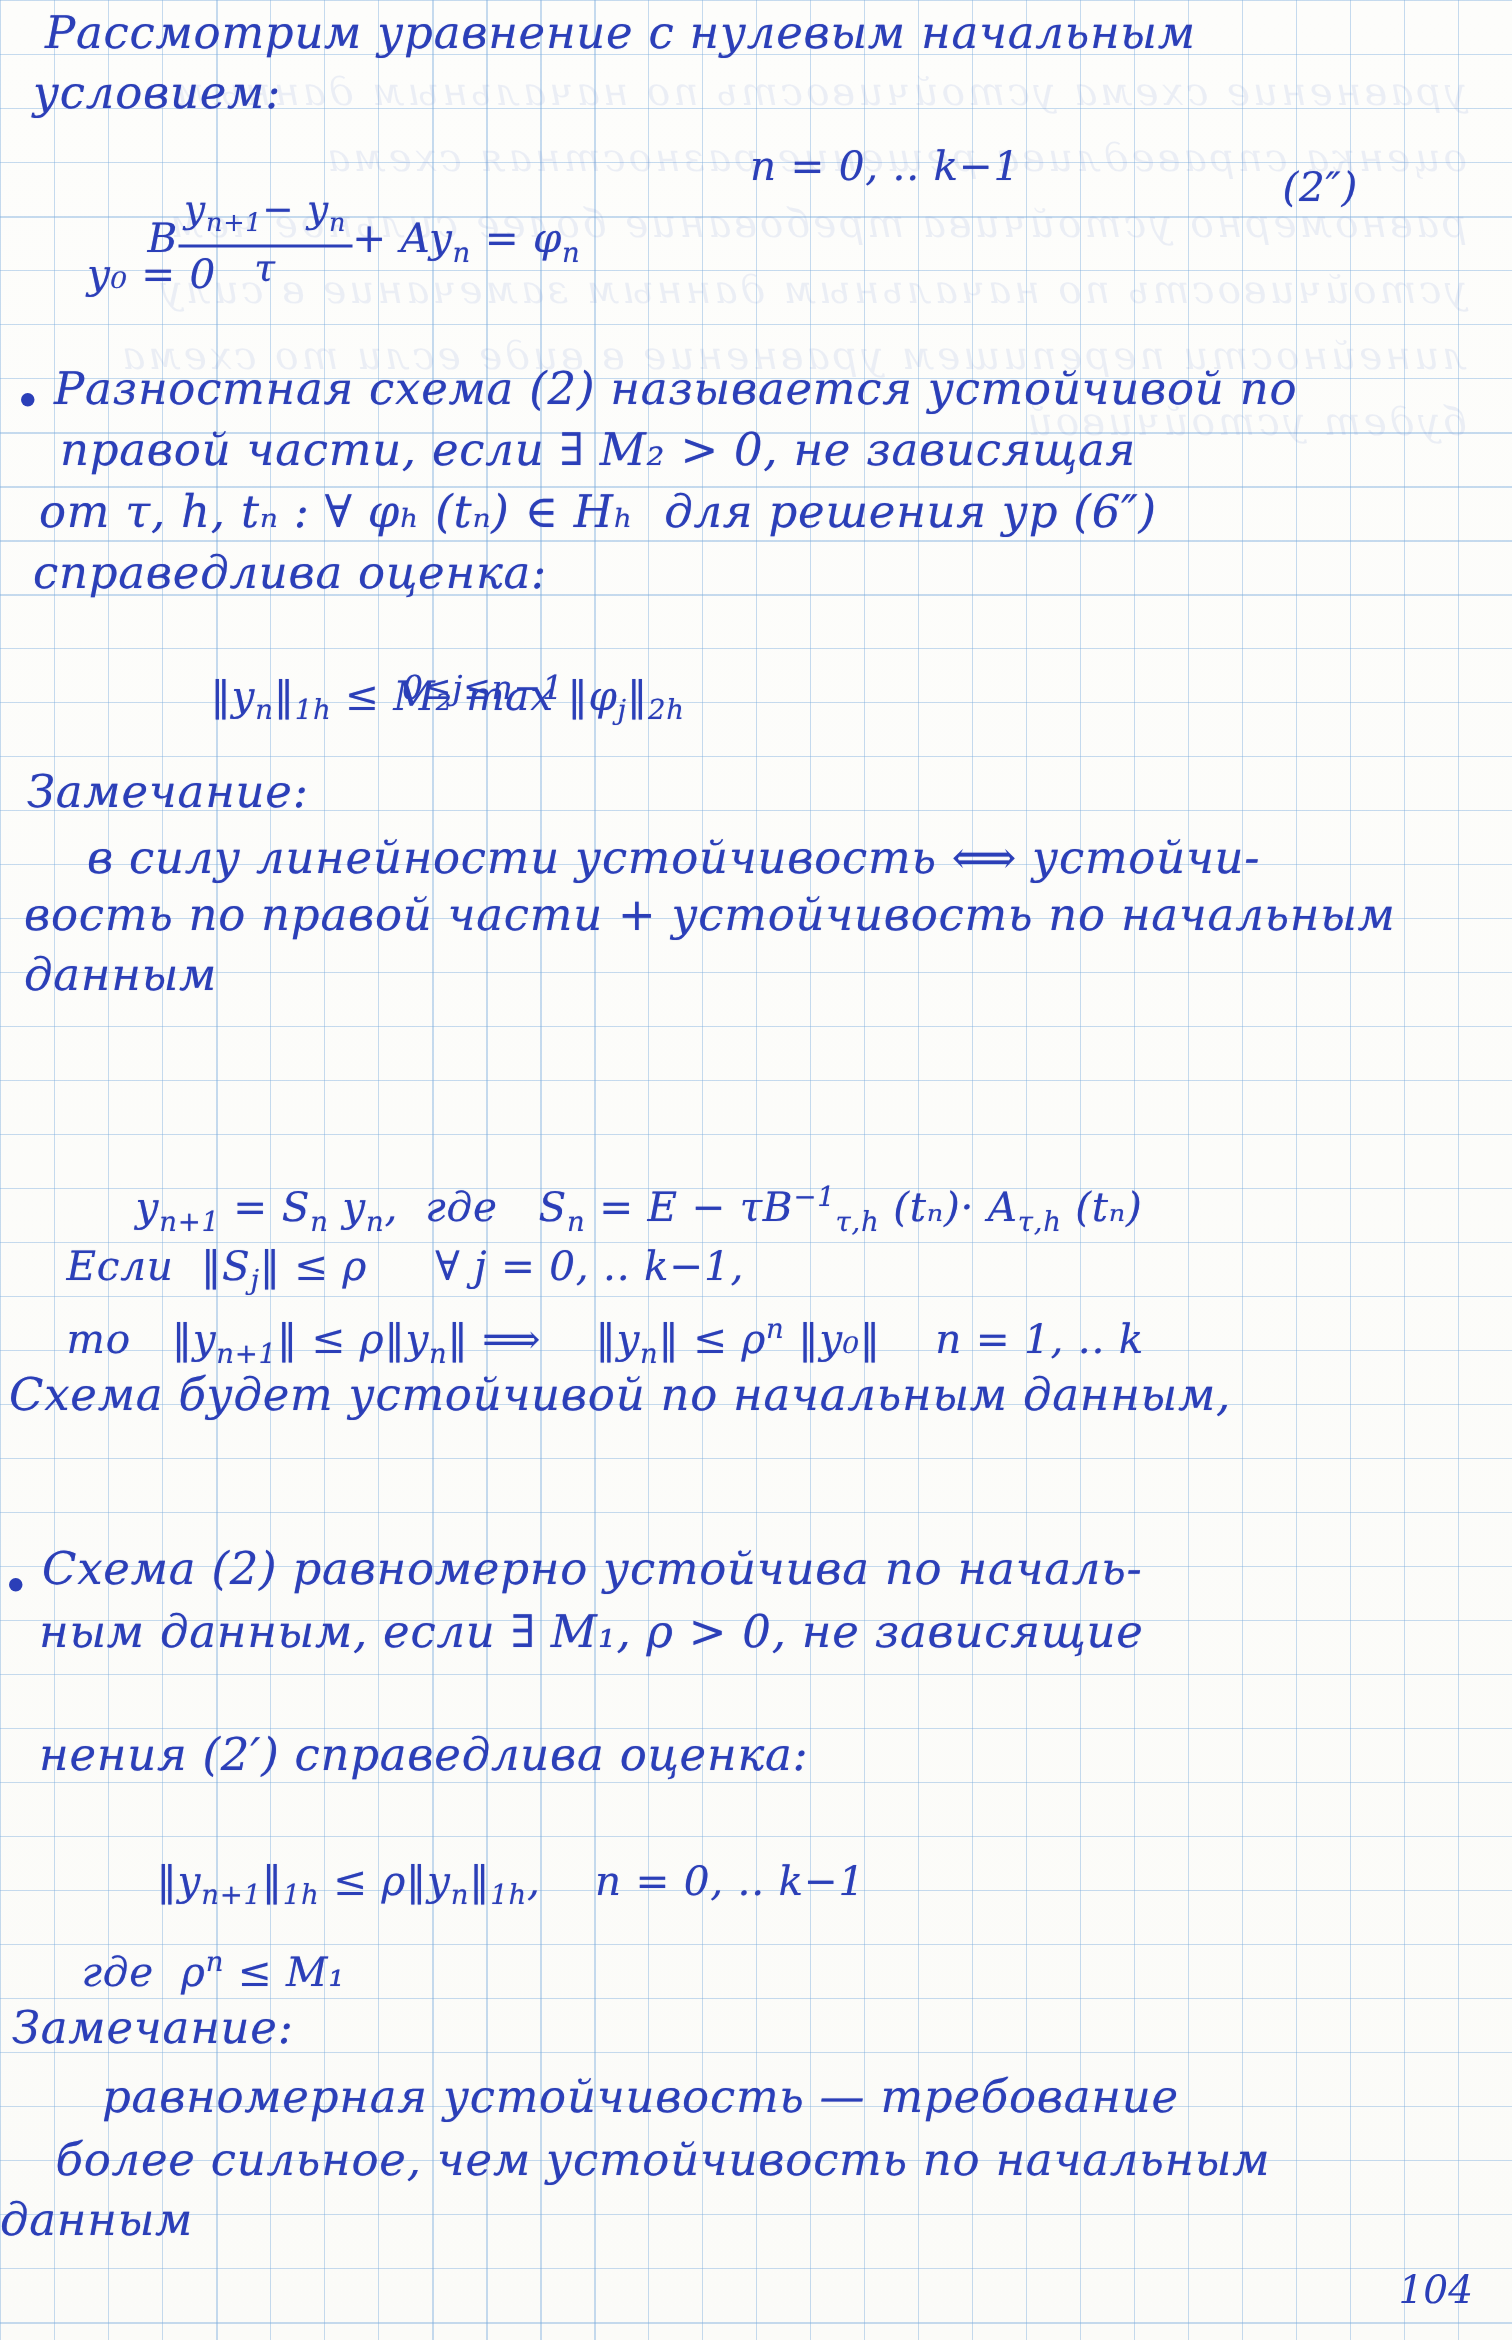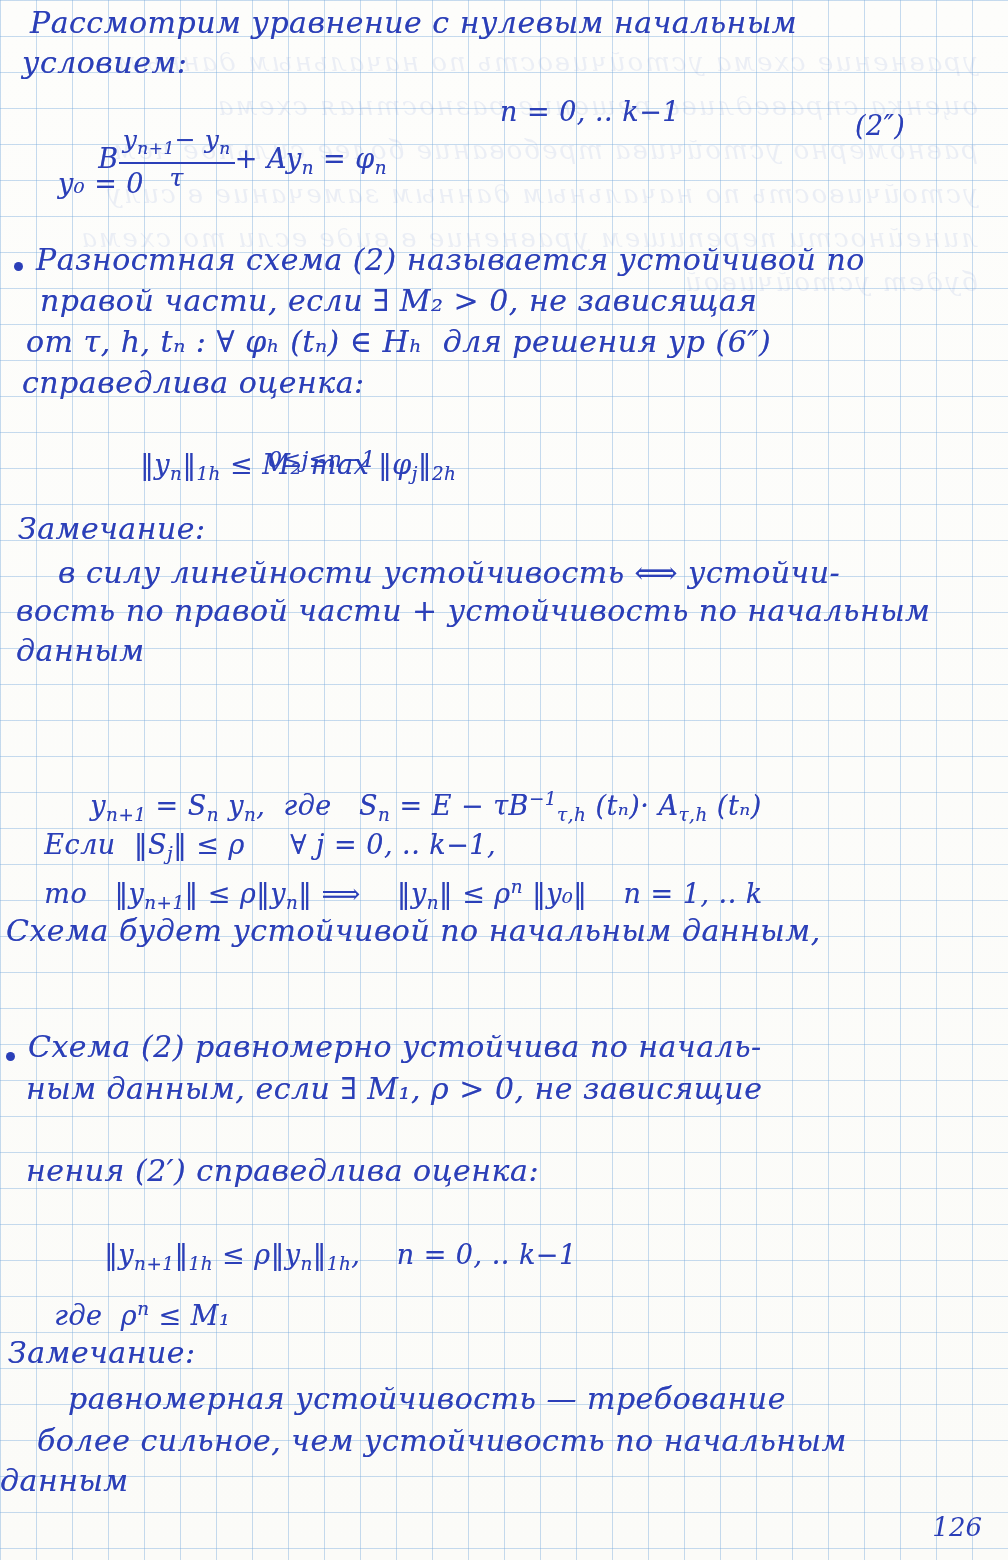--- a/index.html
+++ b/index.html
@@ -147,14 +147,14 @@
 
   <div class="ink m" style="left:18px; top:1262px;">
     <span>где  ρ</span><span class="sup">n</span><span> ≤ M₁</span>
   </div>
 
   <div class="ink l" style="left:8px; top:1336px;">Замечание:</div>
   <div class="ink l" style="left:68px; top:1382px;">равномерная устойчивость — требование</div>
   <div class="ink l" style="left:0px; top:1424px;margin-left:37px;">более сильное, чем устойчивость по начальным</div>
   <div class="ink l" style="left:0px; top:1464px;">данным</div>
 
-  <div class="pagenum">126</div>
+  <div class="pagenum">104</div>
 </div>
 
 </body></html>

